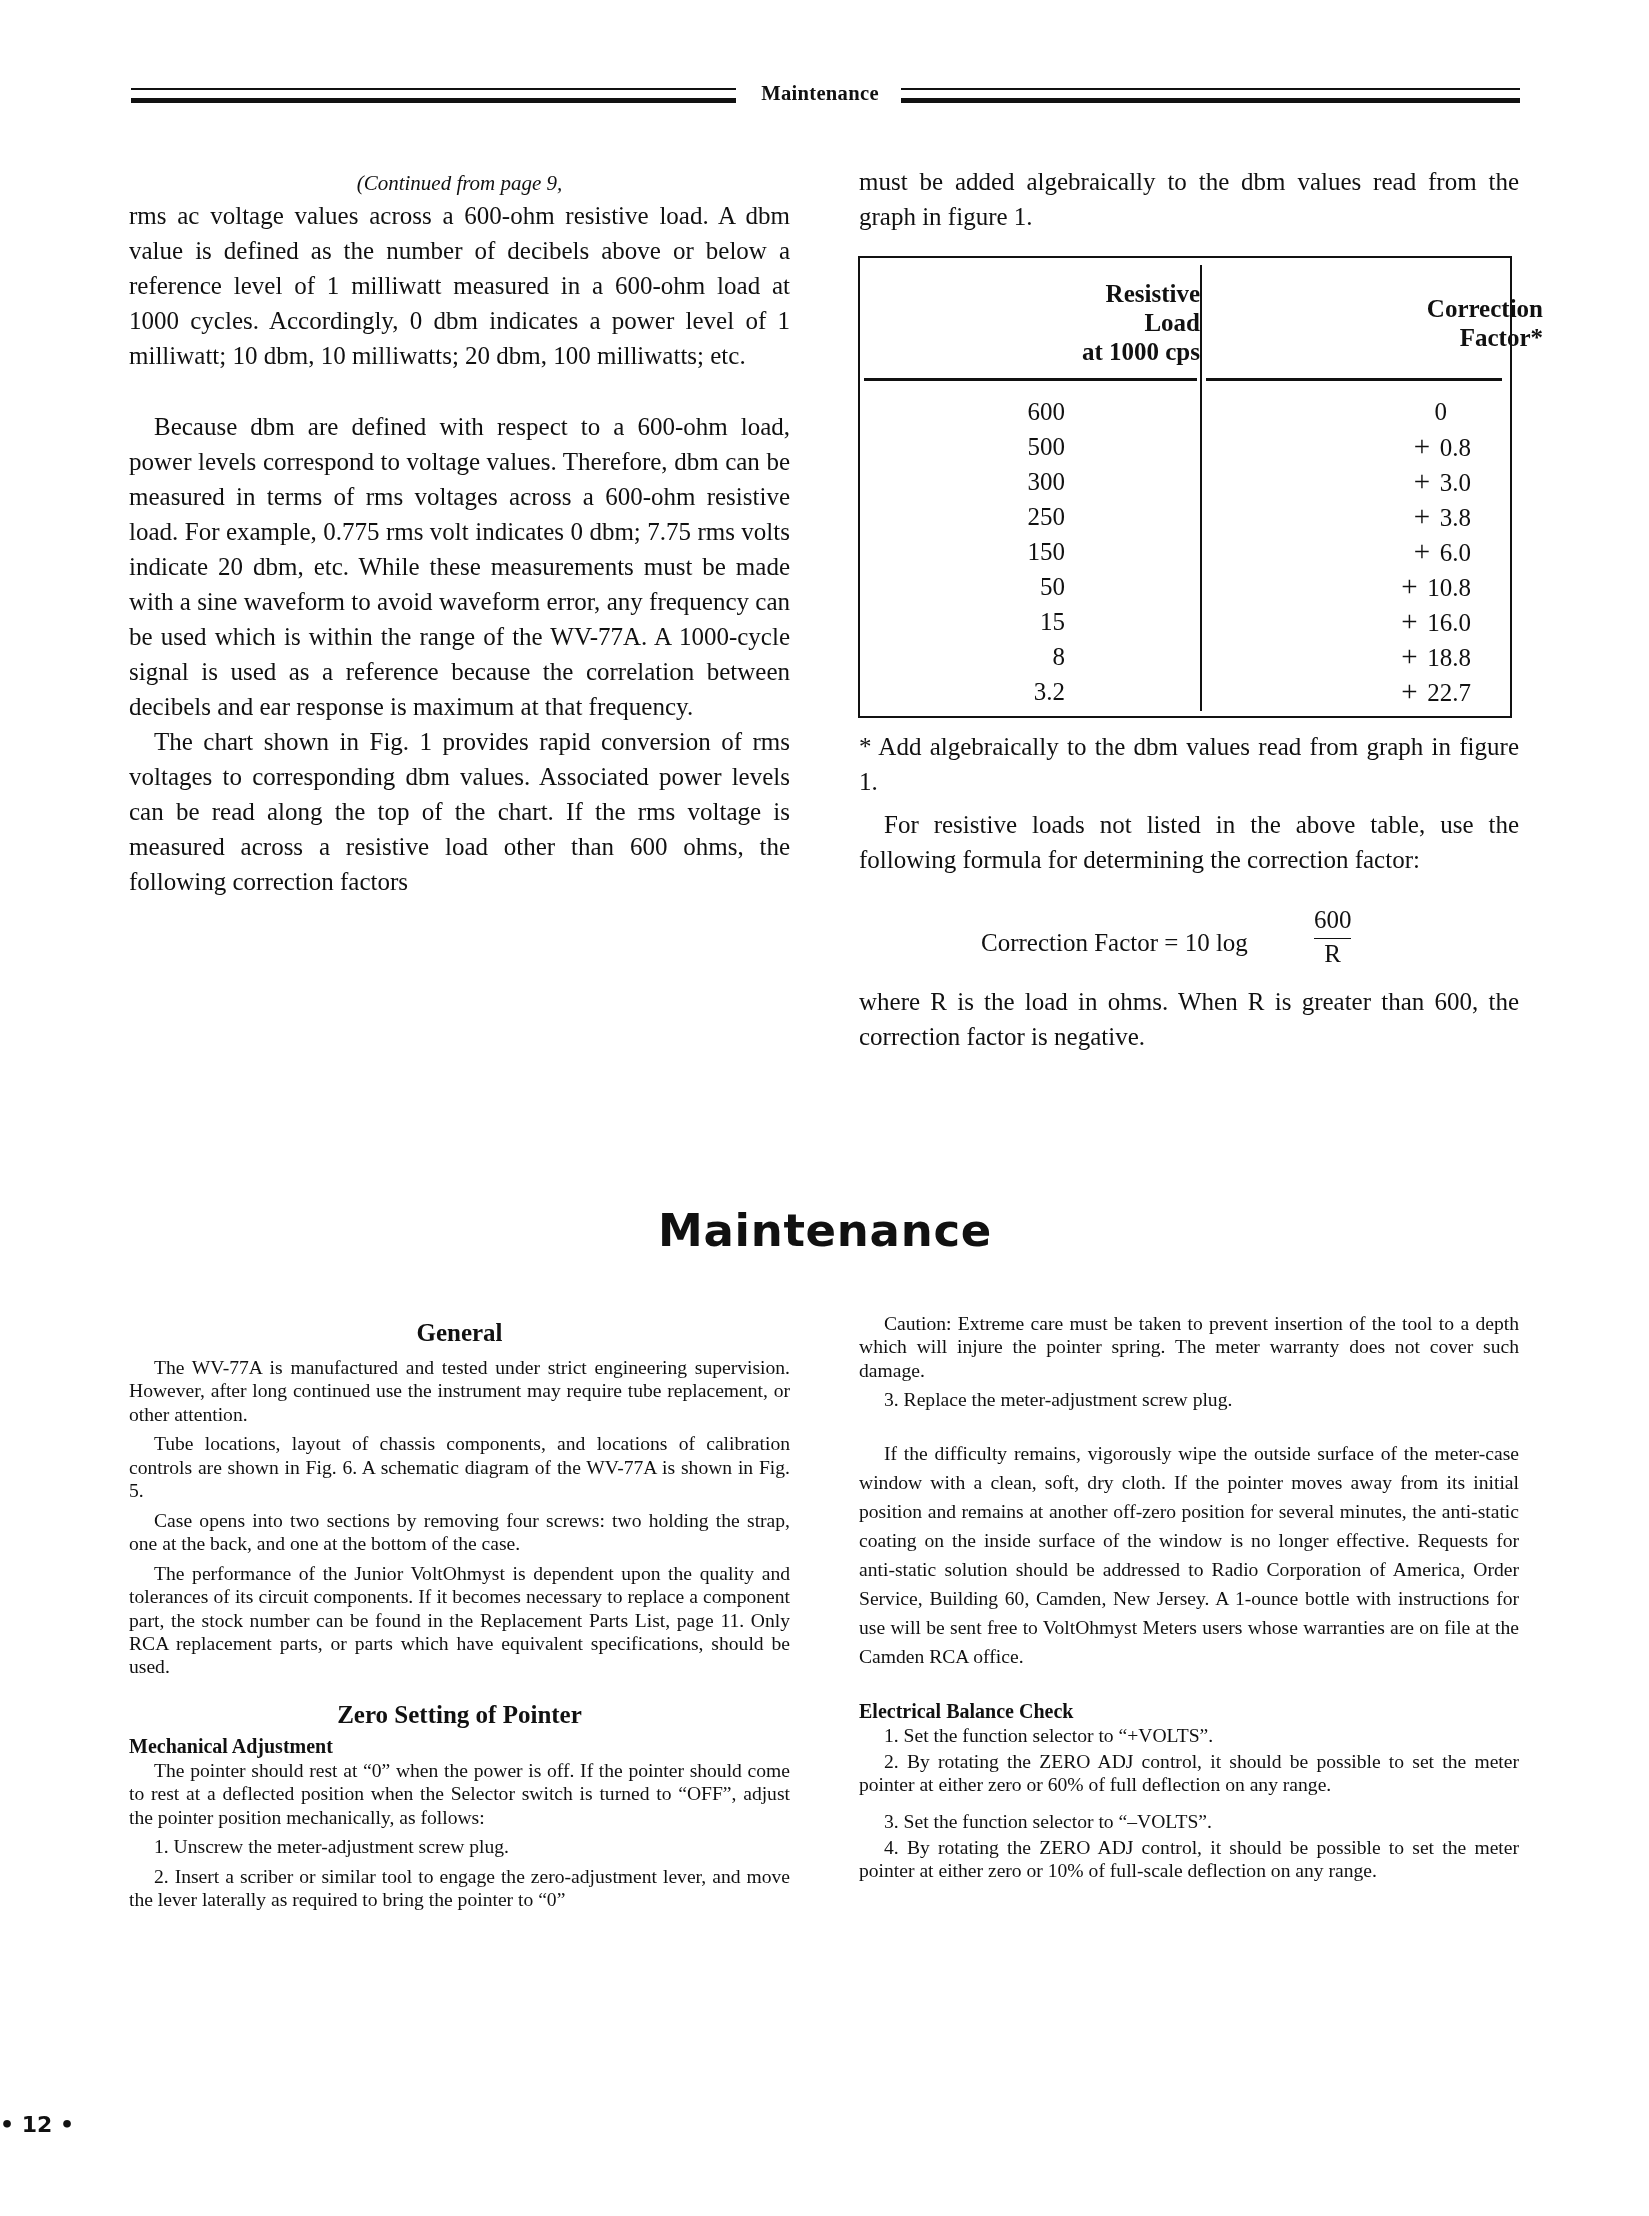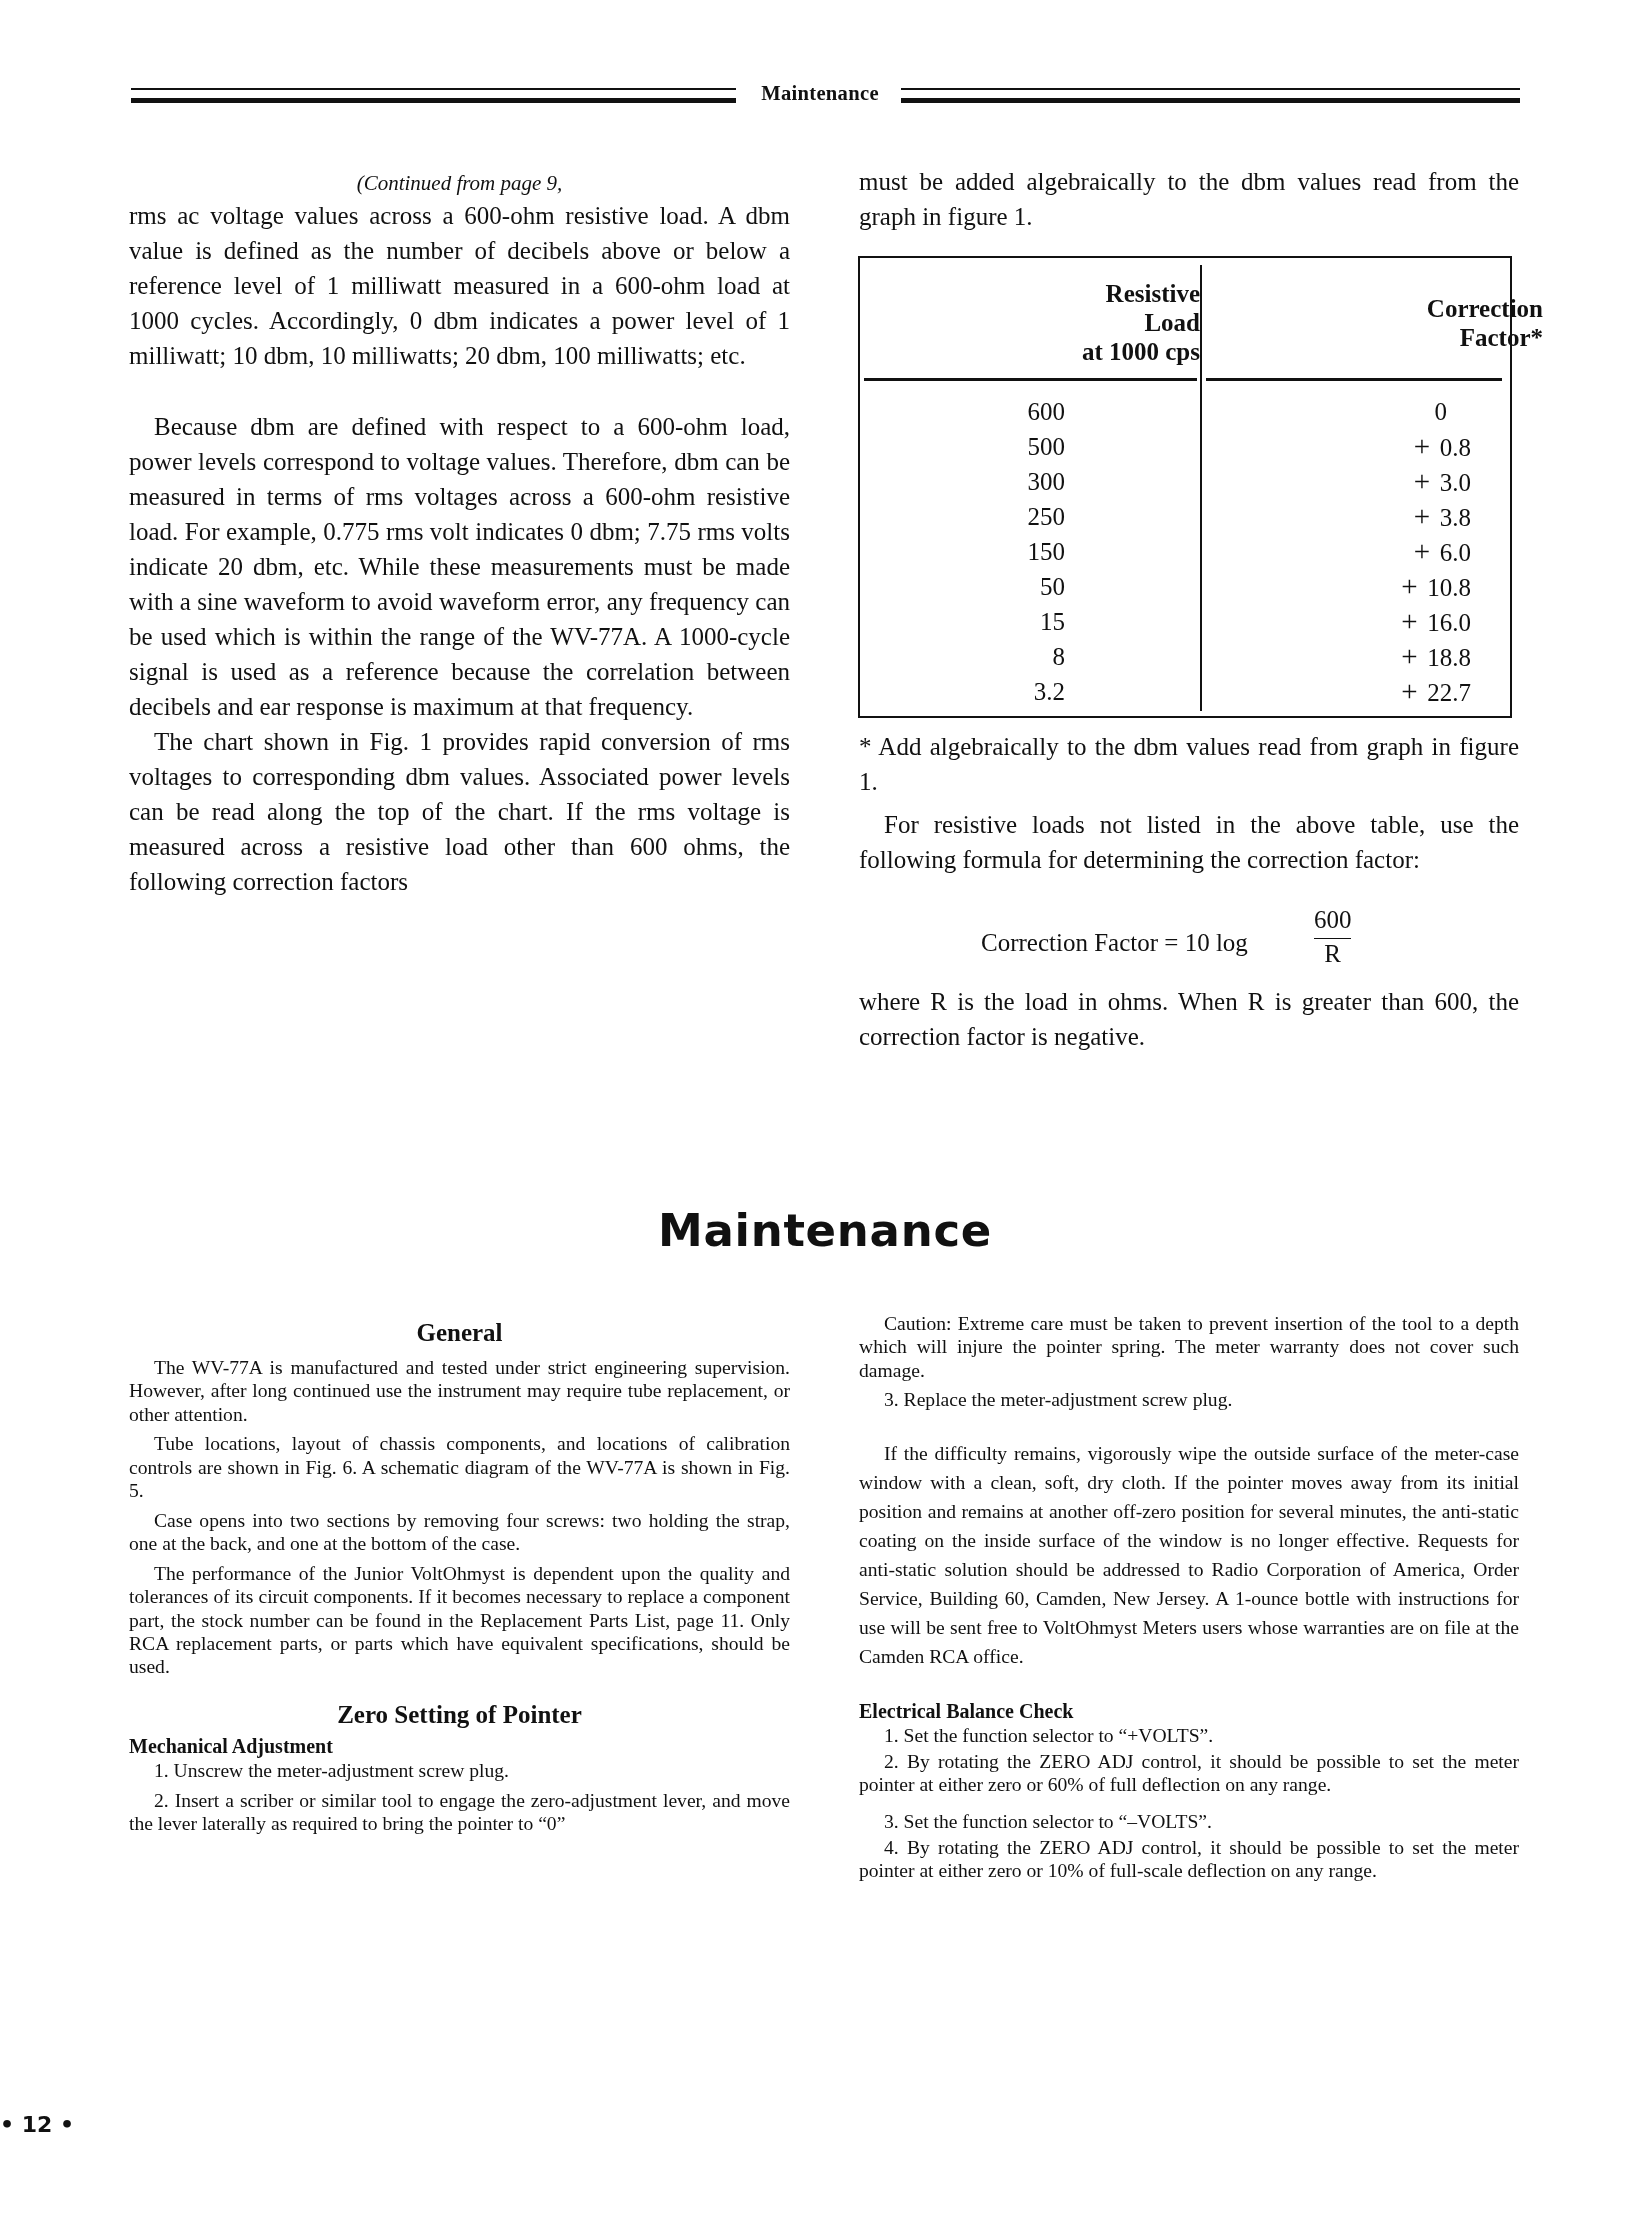--- a/index.html
+++ b/index.html
@@ -149,20 +149,21 @@
 <div class="section-title">Maintenance</div>
 
 <div class="col sm" style="left:129px; top:1317px; width:661px;">
   <div class="sub-h" style="margin-bottom:6.9px;">General</div>
   <p class="ind">The WV-77A is manufactured and tested under strict engineering supervision. However, after long continued use the instrument may require tube replacement, or other attention.</p>
   <p class="ind">Tube locations, layout of chassis components, and locations of calibration controls are shown in Fig. 6. A schematic diagram of the WV-77A is shown in Fig. 5.</p>
   <p class="ind">Case opens into two sections by removing four screws: two holding the strap, one at the back, and one at the bottom of the case.</p>
   <p class="ind">The performance of the Junior VoltOhmyst is dependent upon the quality and tolerances of its circuit components. If it becomes necessary to replace a component part, the stock number can be found in the Replacement Parts List, page 11. Only RCA replacement parts, or parts which have equivalent specifications, should be used.</p>
   <div class="sub-h" style="margin-top:20.6px; margin-bottom:2.7px;">Zero Setting of Pointer</div>
   <div class="sub-h2">Mechanical Adjustment</div>
+  <p class="ind">The pointer should rest at “0” when the power is off. If the pointer should come to rest at a deflected position when the Selector switch is turned to “OFF”, adjust the pointer position mechanically, as follows:</p>
   <p class="ind">1. Unscrew the meter-adjustment screw plug.</p>
   <p class="ind">2. Insert a scriber or similar tool to engage the zero-adjustment lever, and move the lever laterally as required to bring the pointer to “0”</p>
 </div>
 
 <div class="col sm" style="left:859px; top:1312px; width:660px;">
   <p class="ind">Caution: Extreme care must be taken to prevent insertion of the tool to a depth which will injure the pointer spring. The meter warranty does not cover such damage.</p>
   <p class="ind">3. Replace the meter-adjustment screw plug.</p>
   <p class="ind" style="margin-top:27.5px; line-height:29px;">If the difficulty remains, vigorously wipe the outside surface of the meter-case window with a clean, soft, dry cloth. If the pointer moves away from its initial position and remains at another off-zero position for several minutes, the anti-static coating on the inside surface of the window is no longer effective. Requests for anti-static solution should be addressed to Radio Corporation of America, Order Service, Building 60, Camden, New Jersey. A 1-ounce bottle with instructions for use will be sent free to VoltOhmyst Meters users whose warranties are on file at the Camden RCA office.</p>
   <div class="sub-h2" style="margin-top:27.5px;">Electrical Balance Check</div>
   <p class="ind" style="margin-bottom:2.7px;">1. Set the function selector to “+VOLTS”.</p>

